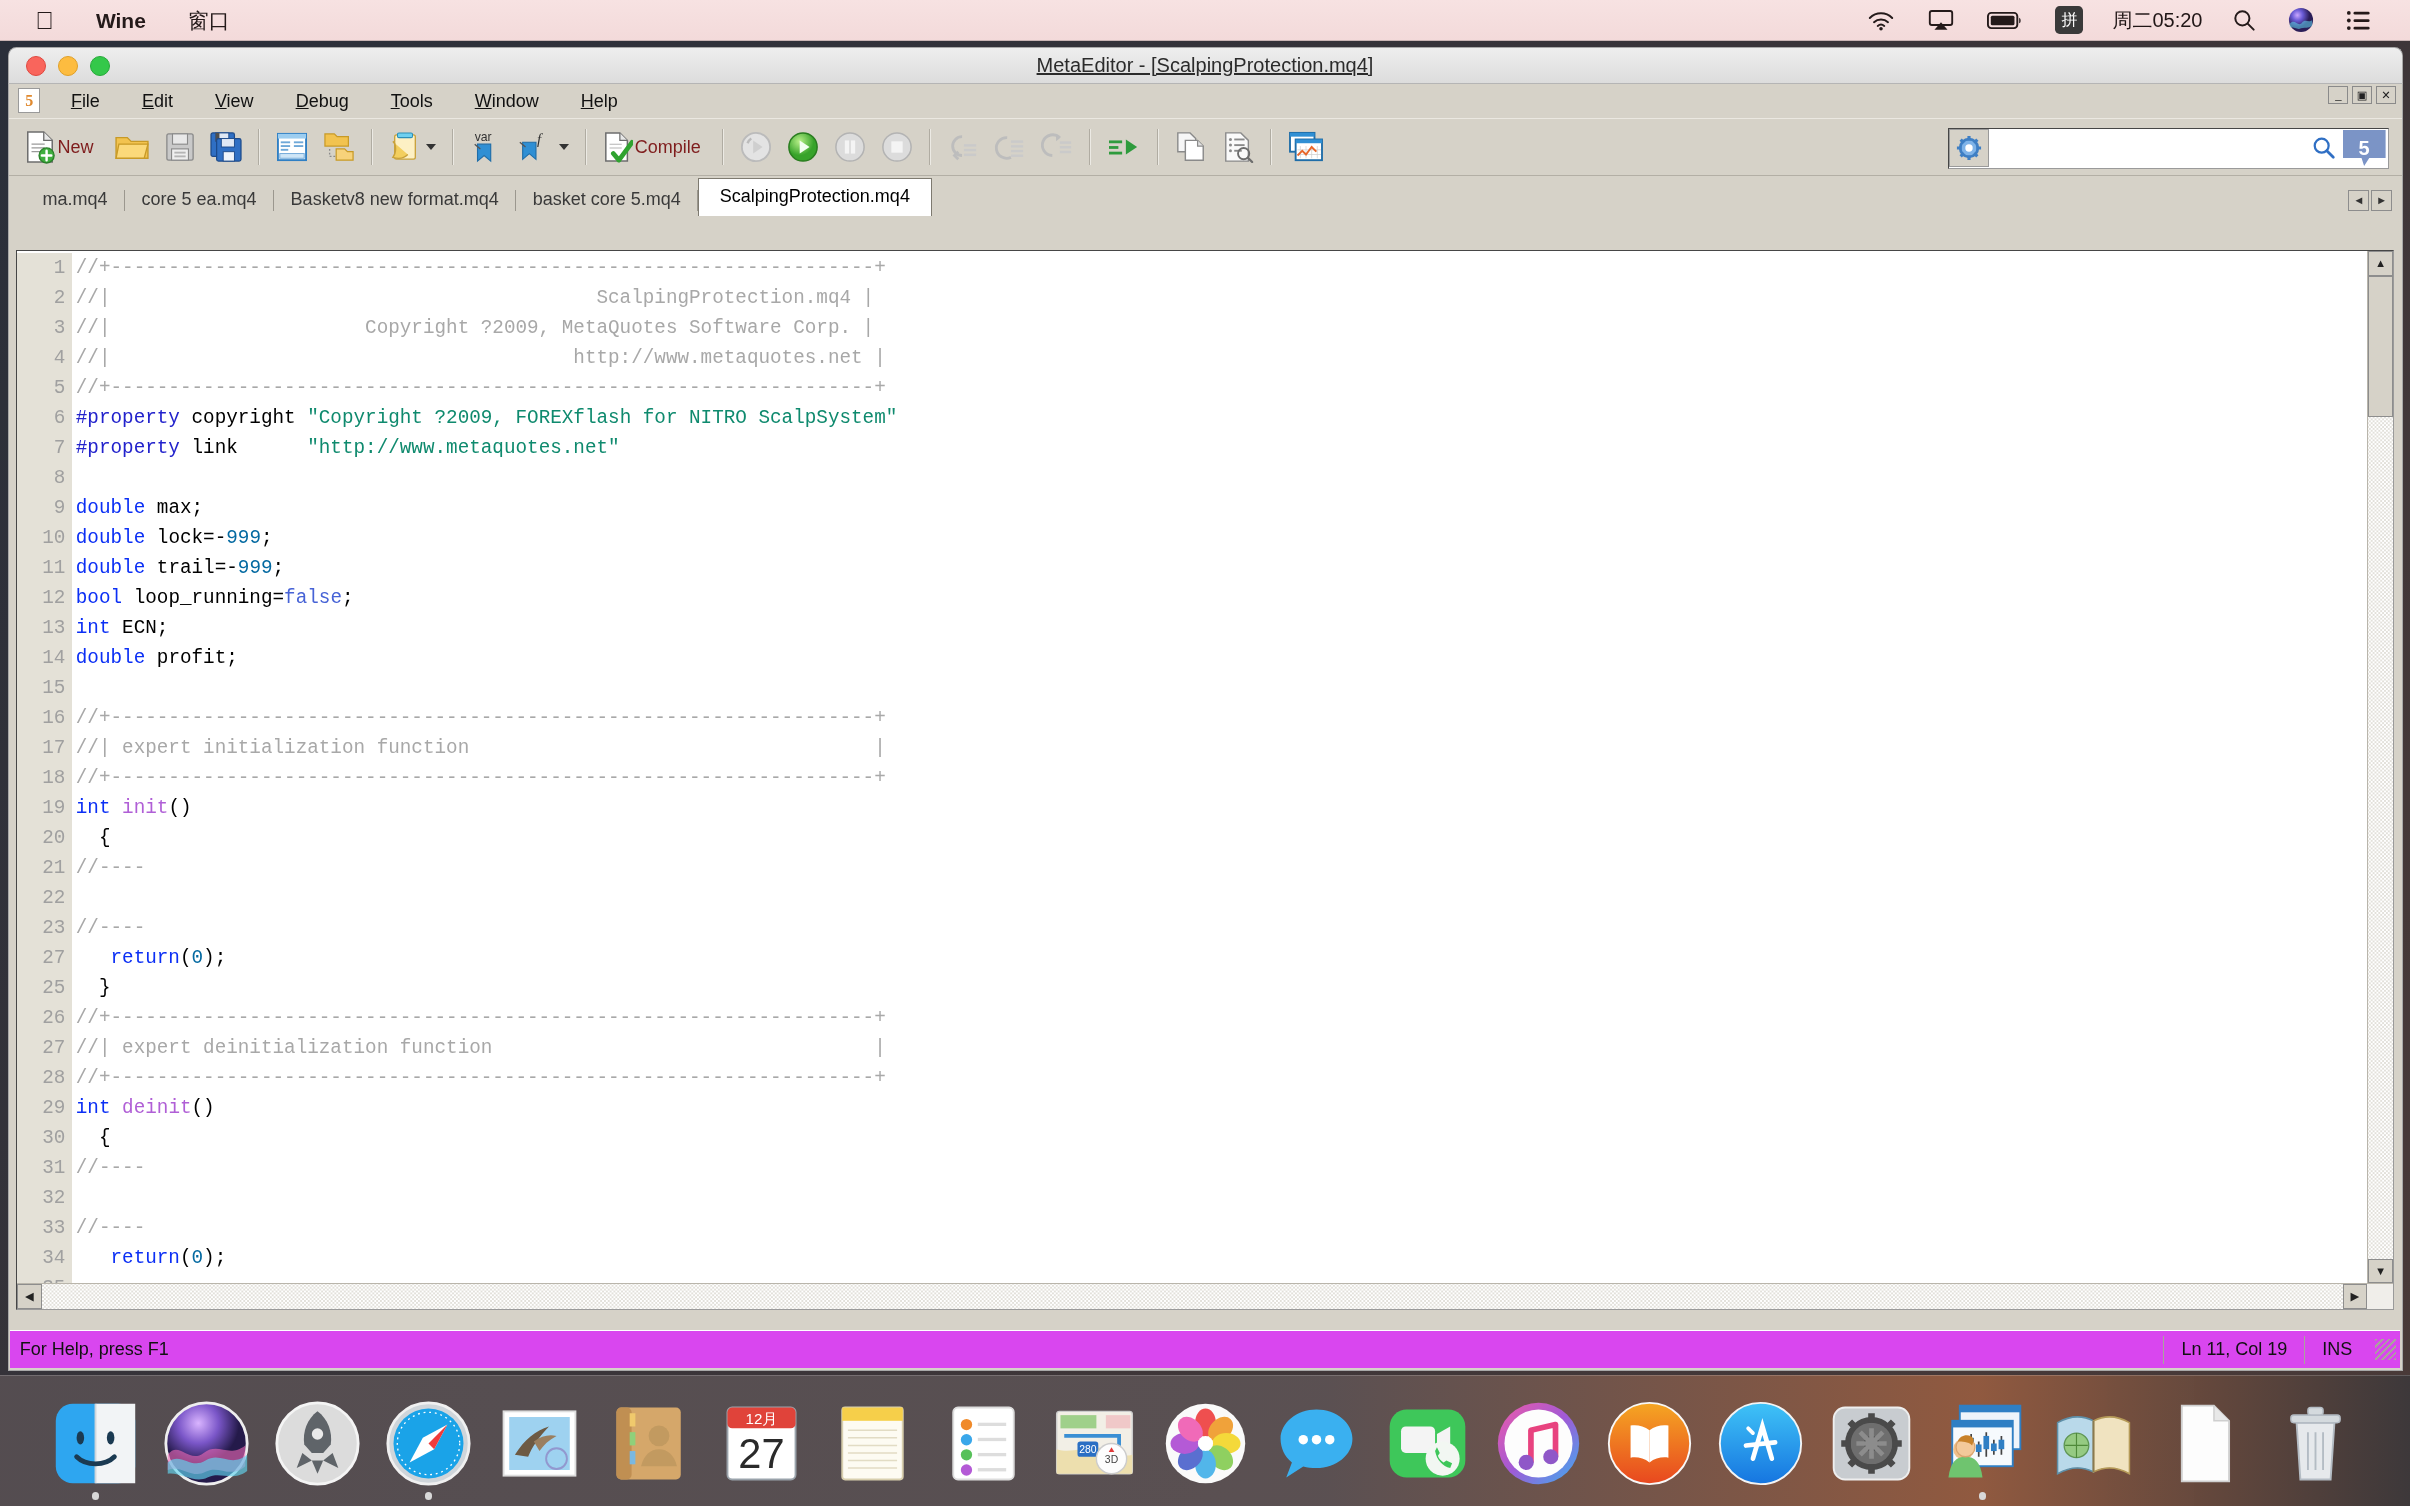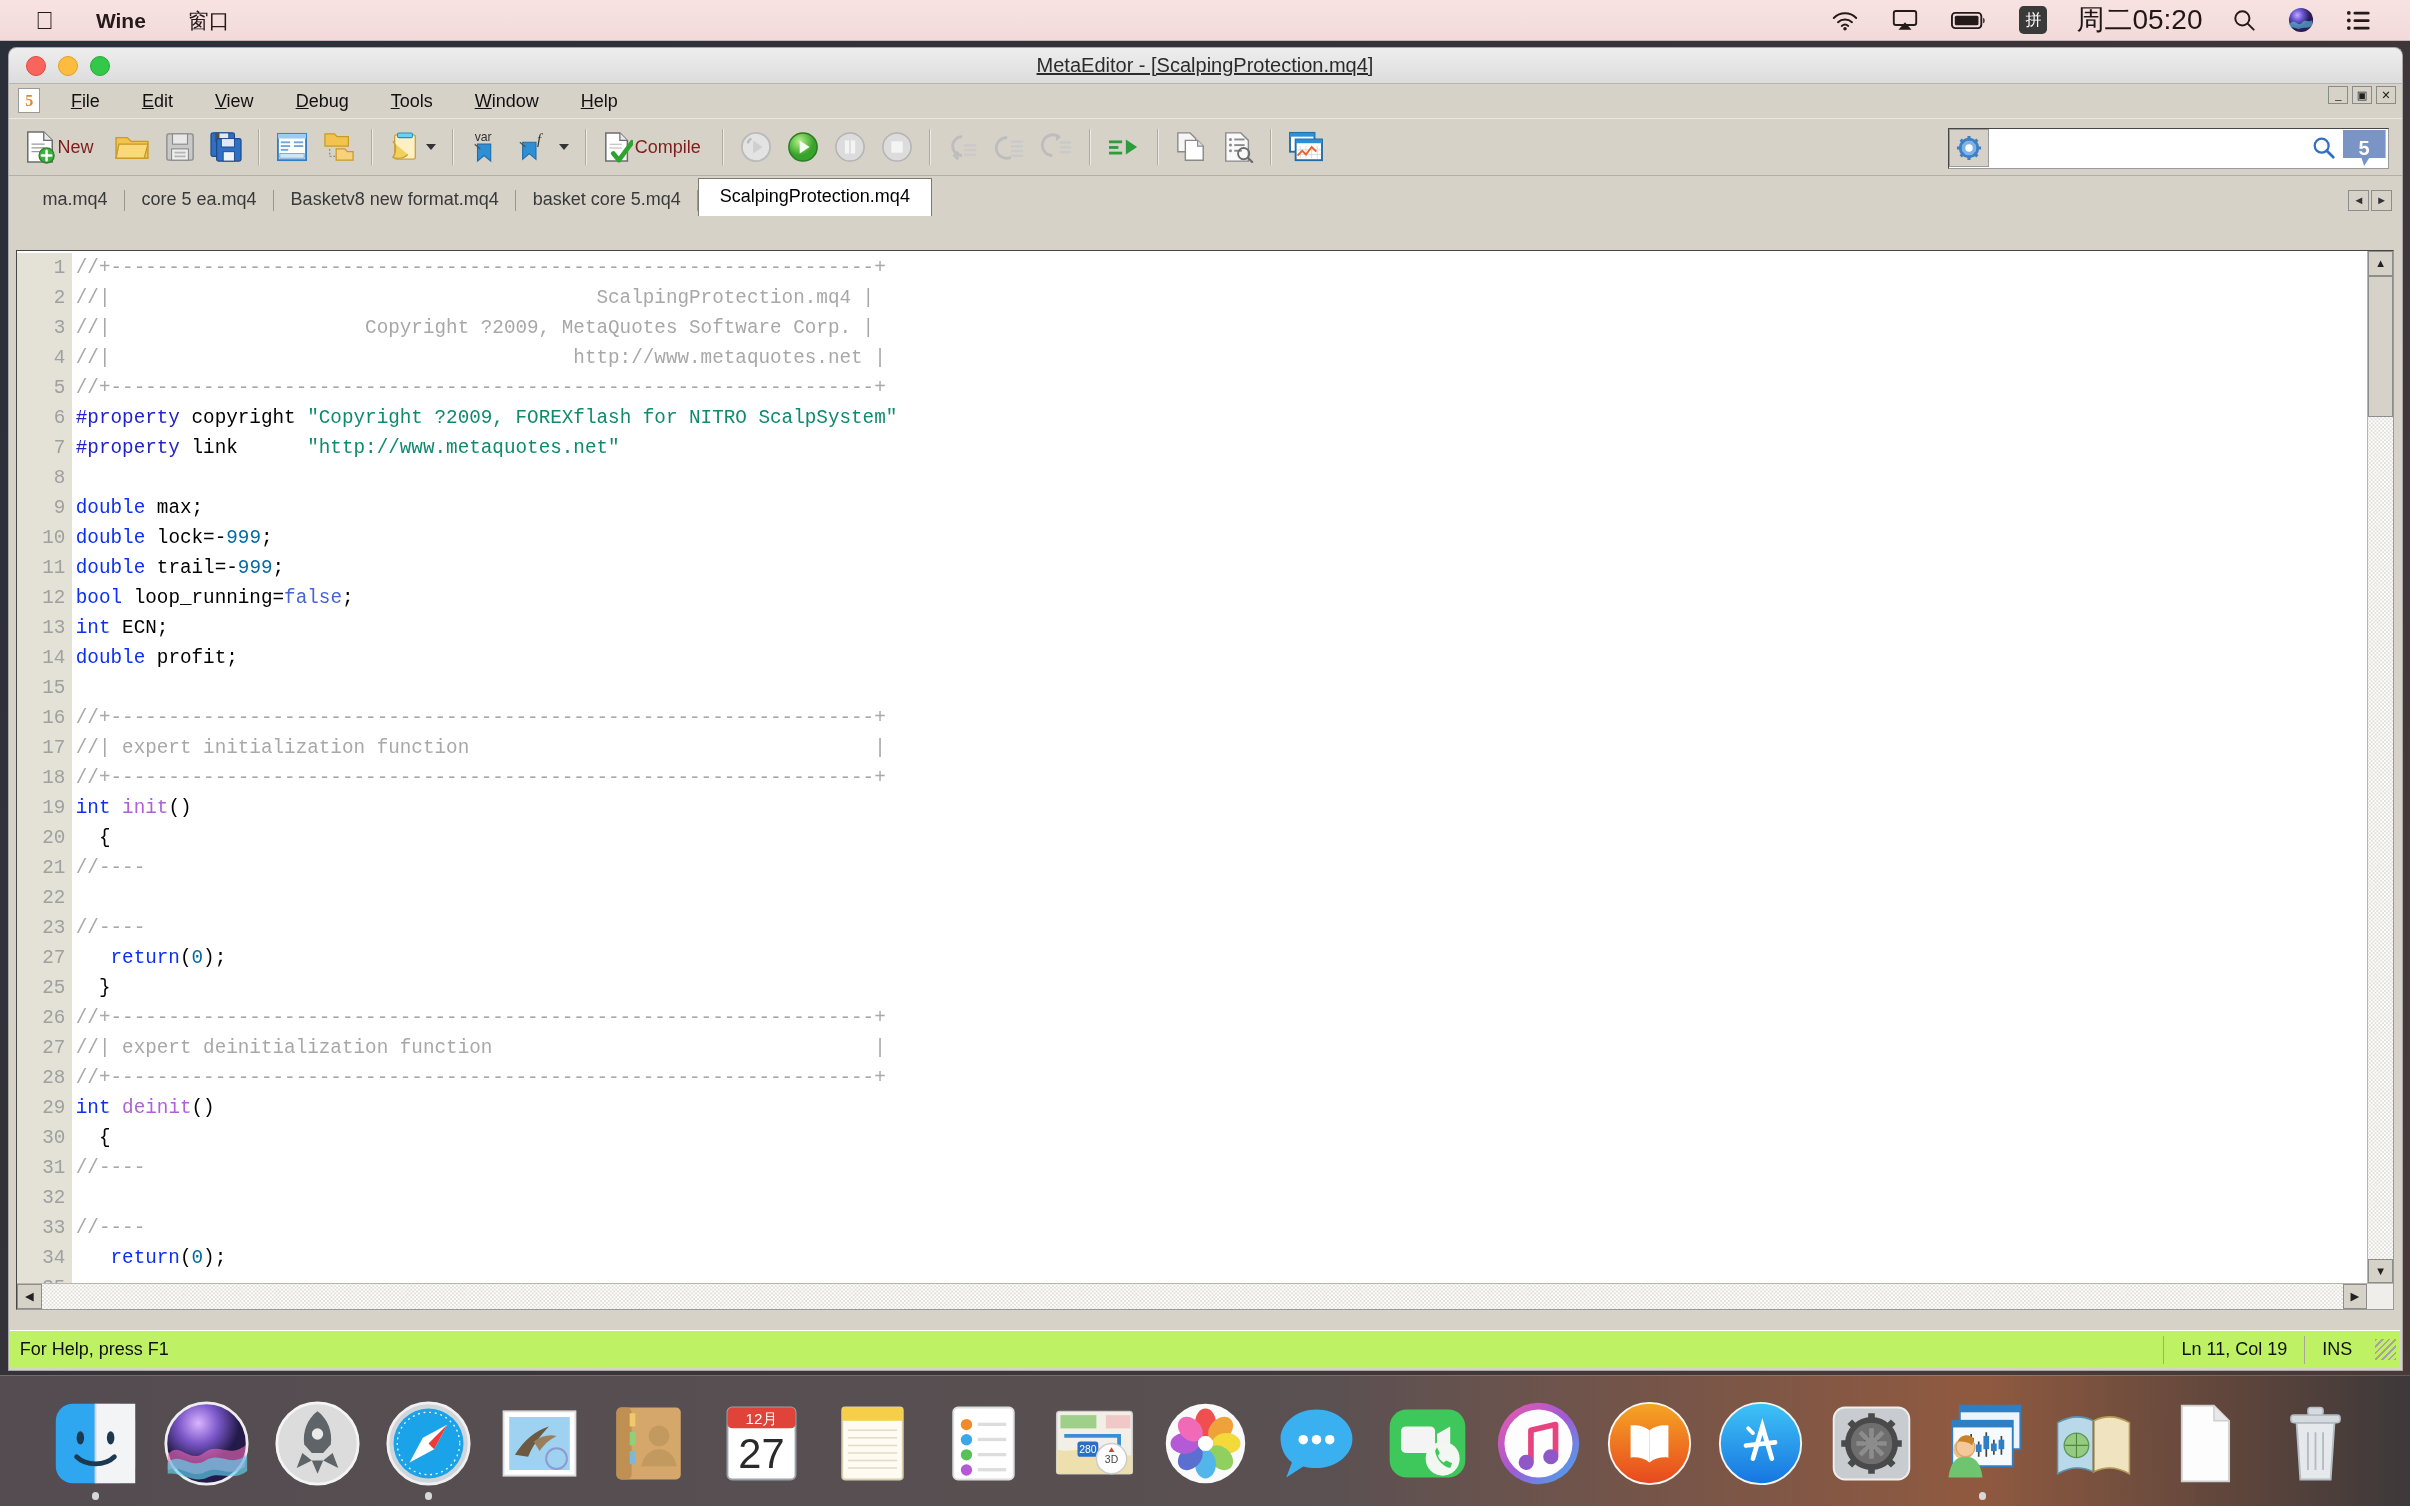--- a/index.html
+++ b/index.html
@@ -16,21 +16,21 @@
     background:linear-gradient(to bottom,#f7e2e2,#f3dada);
     display:flex; align-items:center;
     border-bottom:0.9px solid #c9b4b4;
     z-index:50;
   }
   #macbar .left { display:flex; align-items:center; gap:0px; padding-left:28px; }
   #macbar .mi { font-size:21px; color:#241a1a; padding:0 21px; line-height:41px; }
   #macbar .mi.bold { font-weight:bold; }
   #macbar .right { margin-left:auto; display:flex; align-items:center; padding-right:24.5px; gap:0; }
   #macbar .right .ic { padding:0 16px; display:flex; align-items:center; height:41px; }
-  #macbar .clock { font-size:28px; color:#201616; padding:0 13px; letter-spacing:0px; }
+  #macbar .clock { font-size:20px; color:#201616; padding:0 13px; letter-spacing:0px; }
   .ime-box {
     background:#3a3a3a; color:#fff; font-size:16px; width:28px; height:28px;
     border-radius:4.7px; display:flex; align-items:center; justify-content:center;
   }
 
   
   #winwrap {
     position:absolute; left:7.5px; top:47px; width:2395px; height:1324px;
   }
   #wintitlebar {
@@ -170,21 +170,21 @@
   .sbthumb { width:24.5px; height:141px; background:#d6d2c8; border:0.9px solid #8d8d8d;}
   
   #hscroll { height:26px; background:#f0eeea; border-top:0.9px solid #b9b5ab;
              display:flex; align-items:center; }
   .hbtrack { flex:1; height:24.5px; background:
              repeating-conic-gradient(#ffffff 0% 25%, #e2e0da 0% 50%) 50%/3.8px 3.8px;}
 
   
   #statusbar {
     position:absolute; left:1.9px; right:1.9px; bottom:1.9px; height:38px;
-    background:#bef264; border-top:1.9px solid #ffffff;
+    background:#d946ef; border-top:1.9px solid #ffffff;
     display:flex; align-items:center; font-size:18px; color:#111;
     font-family:"Liberation Sans",sans-serif;
   }
   #statusbar .sleft { padding-left:9.4px; }
   #statusbar .scell {
     border-left:1.9px groove #a9a59b; height:28px; display:flex; align-items:center;
     padding:0 17px;
   }
   .grip { width:21px;height:21px;margin-left:5.6px;margin-right:3.8px;
           background:repeating-linear-gradient(135deg,#a9a59b 0 1.9px,transparent 1.9px 4.7px);}

